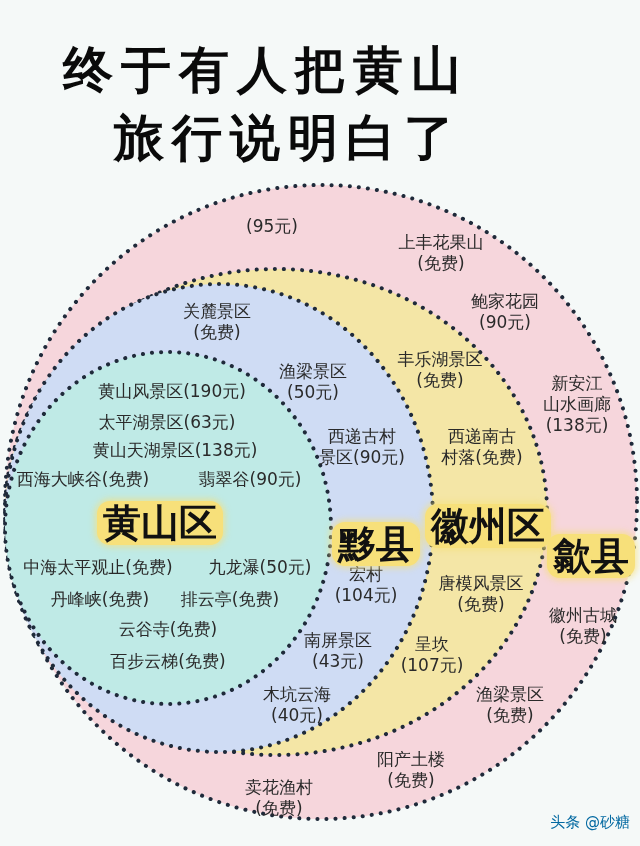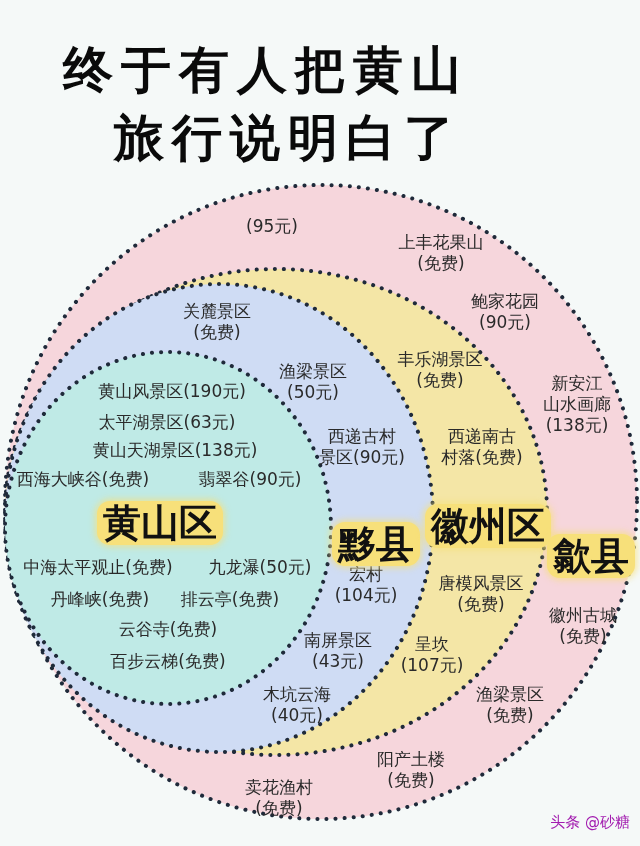--- a/index.html
+++ b/index.html
@@ -23,21 +23,21 @@
   }
   .spot .price { display: block; }
   .spot.inline .price { display: inline; }
   .region-label {
     position: absolute; font-weight: bold; font-size: 38px; line-height: 40px;
     padding: 2px 6px; background: #f7e07a; border-radius: 13px; color: #111;
     transform: translateX(-50%); white-space: nowrap;
     box-shadow: 0 0 6px 2px rgba(247,224,122,0.7);
   }
   .watermark {
-    position: absolute; right: 10px; bottom: 14px; font-size: 15px; color: #a21caf;
+    position: absolute; right: 10px; bottom: 14px; font-size: 15px; color: #0369a1;
   }
 </style>
 </head>
 <body>
 
 <div id="title-1" class="title">终于有人把黄山</div>
 <div id="title-2" class="title">旅行说明白了</div>
 
 <svg class="rings" width="640" height="846">
   <ellipse cx="321" cy="502" rx="316" ry="317" fill="#f6d6dc" stroke="#1f2a3a" stroke-width="4" stroke-dasharray="0.1 9" stroke-linecap="round"></ellipse>

